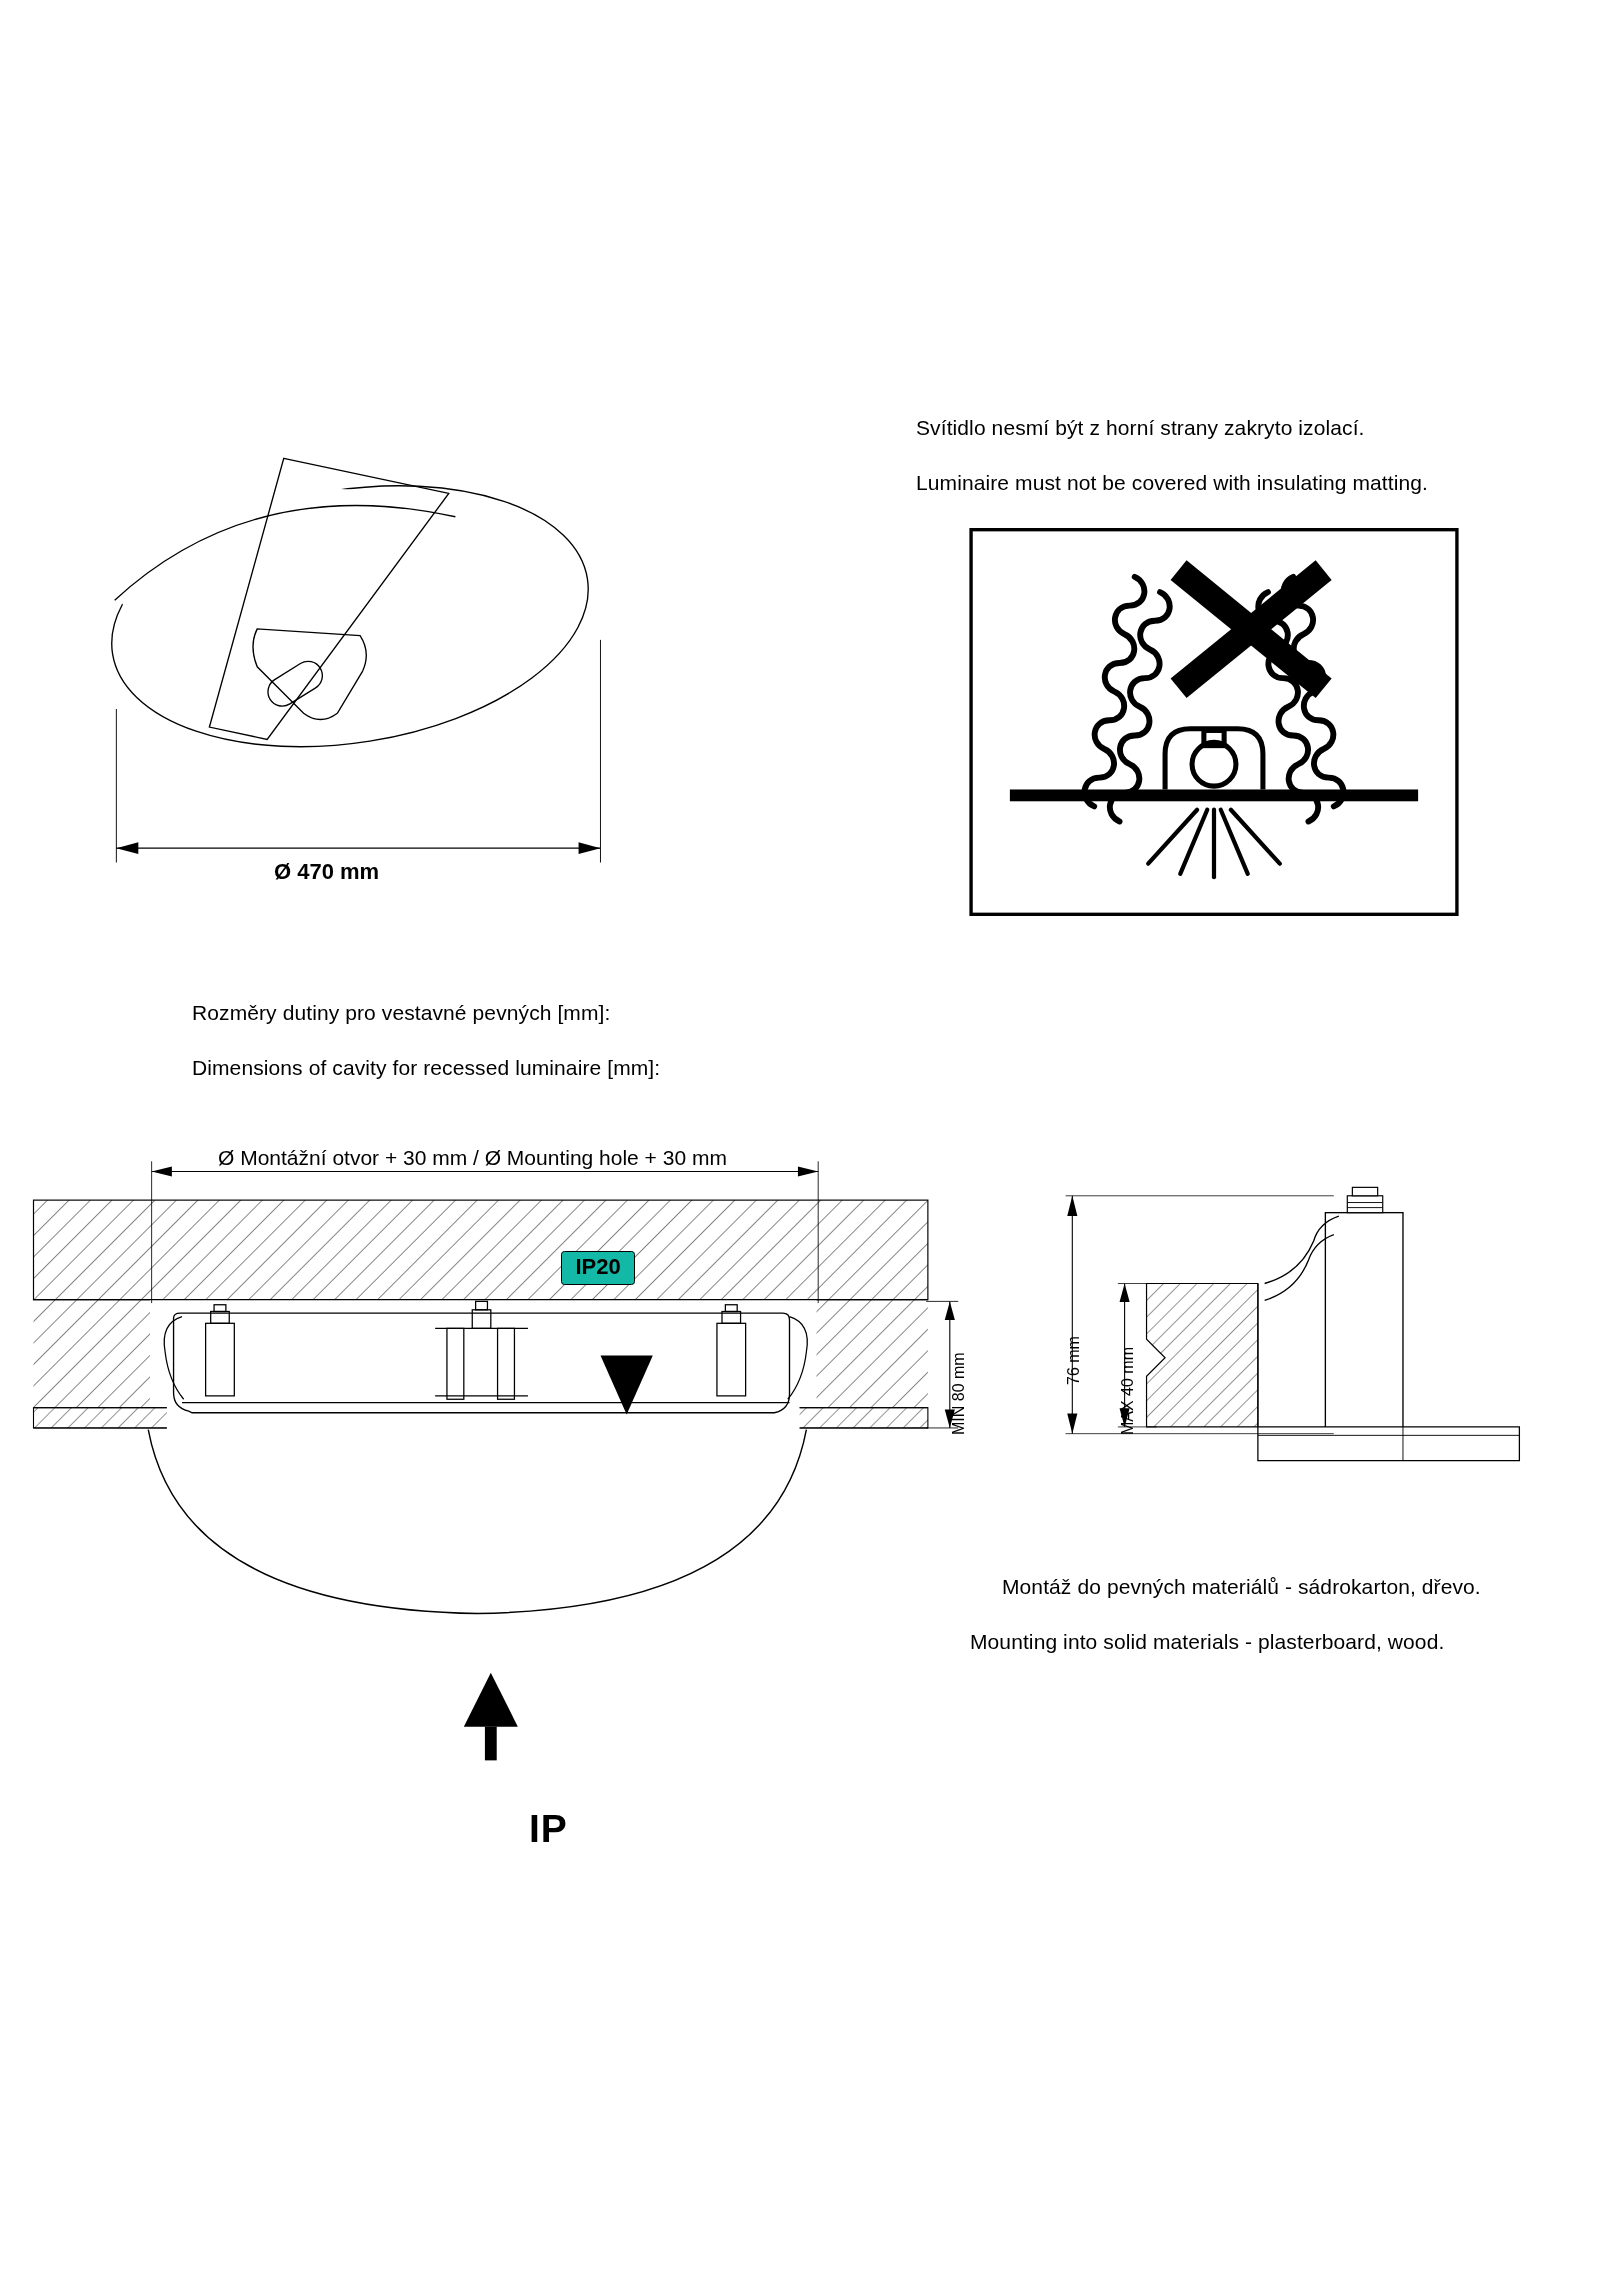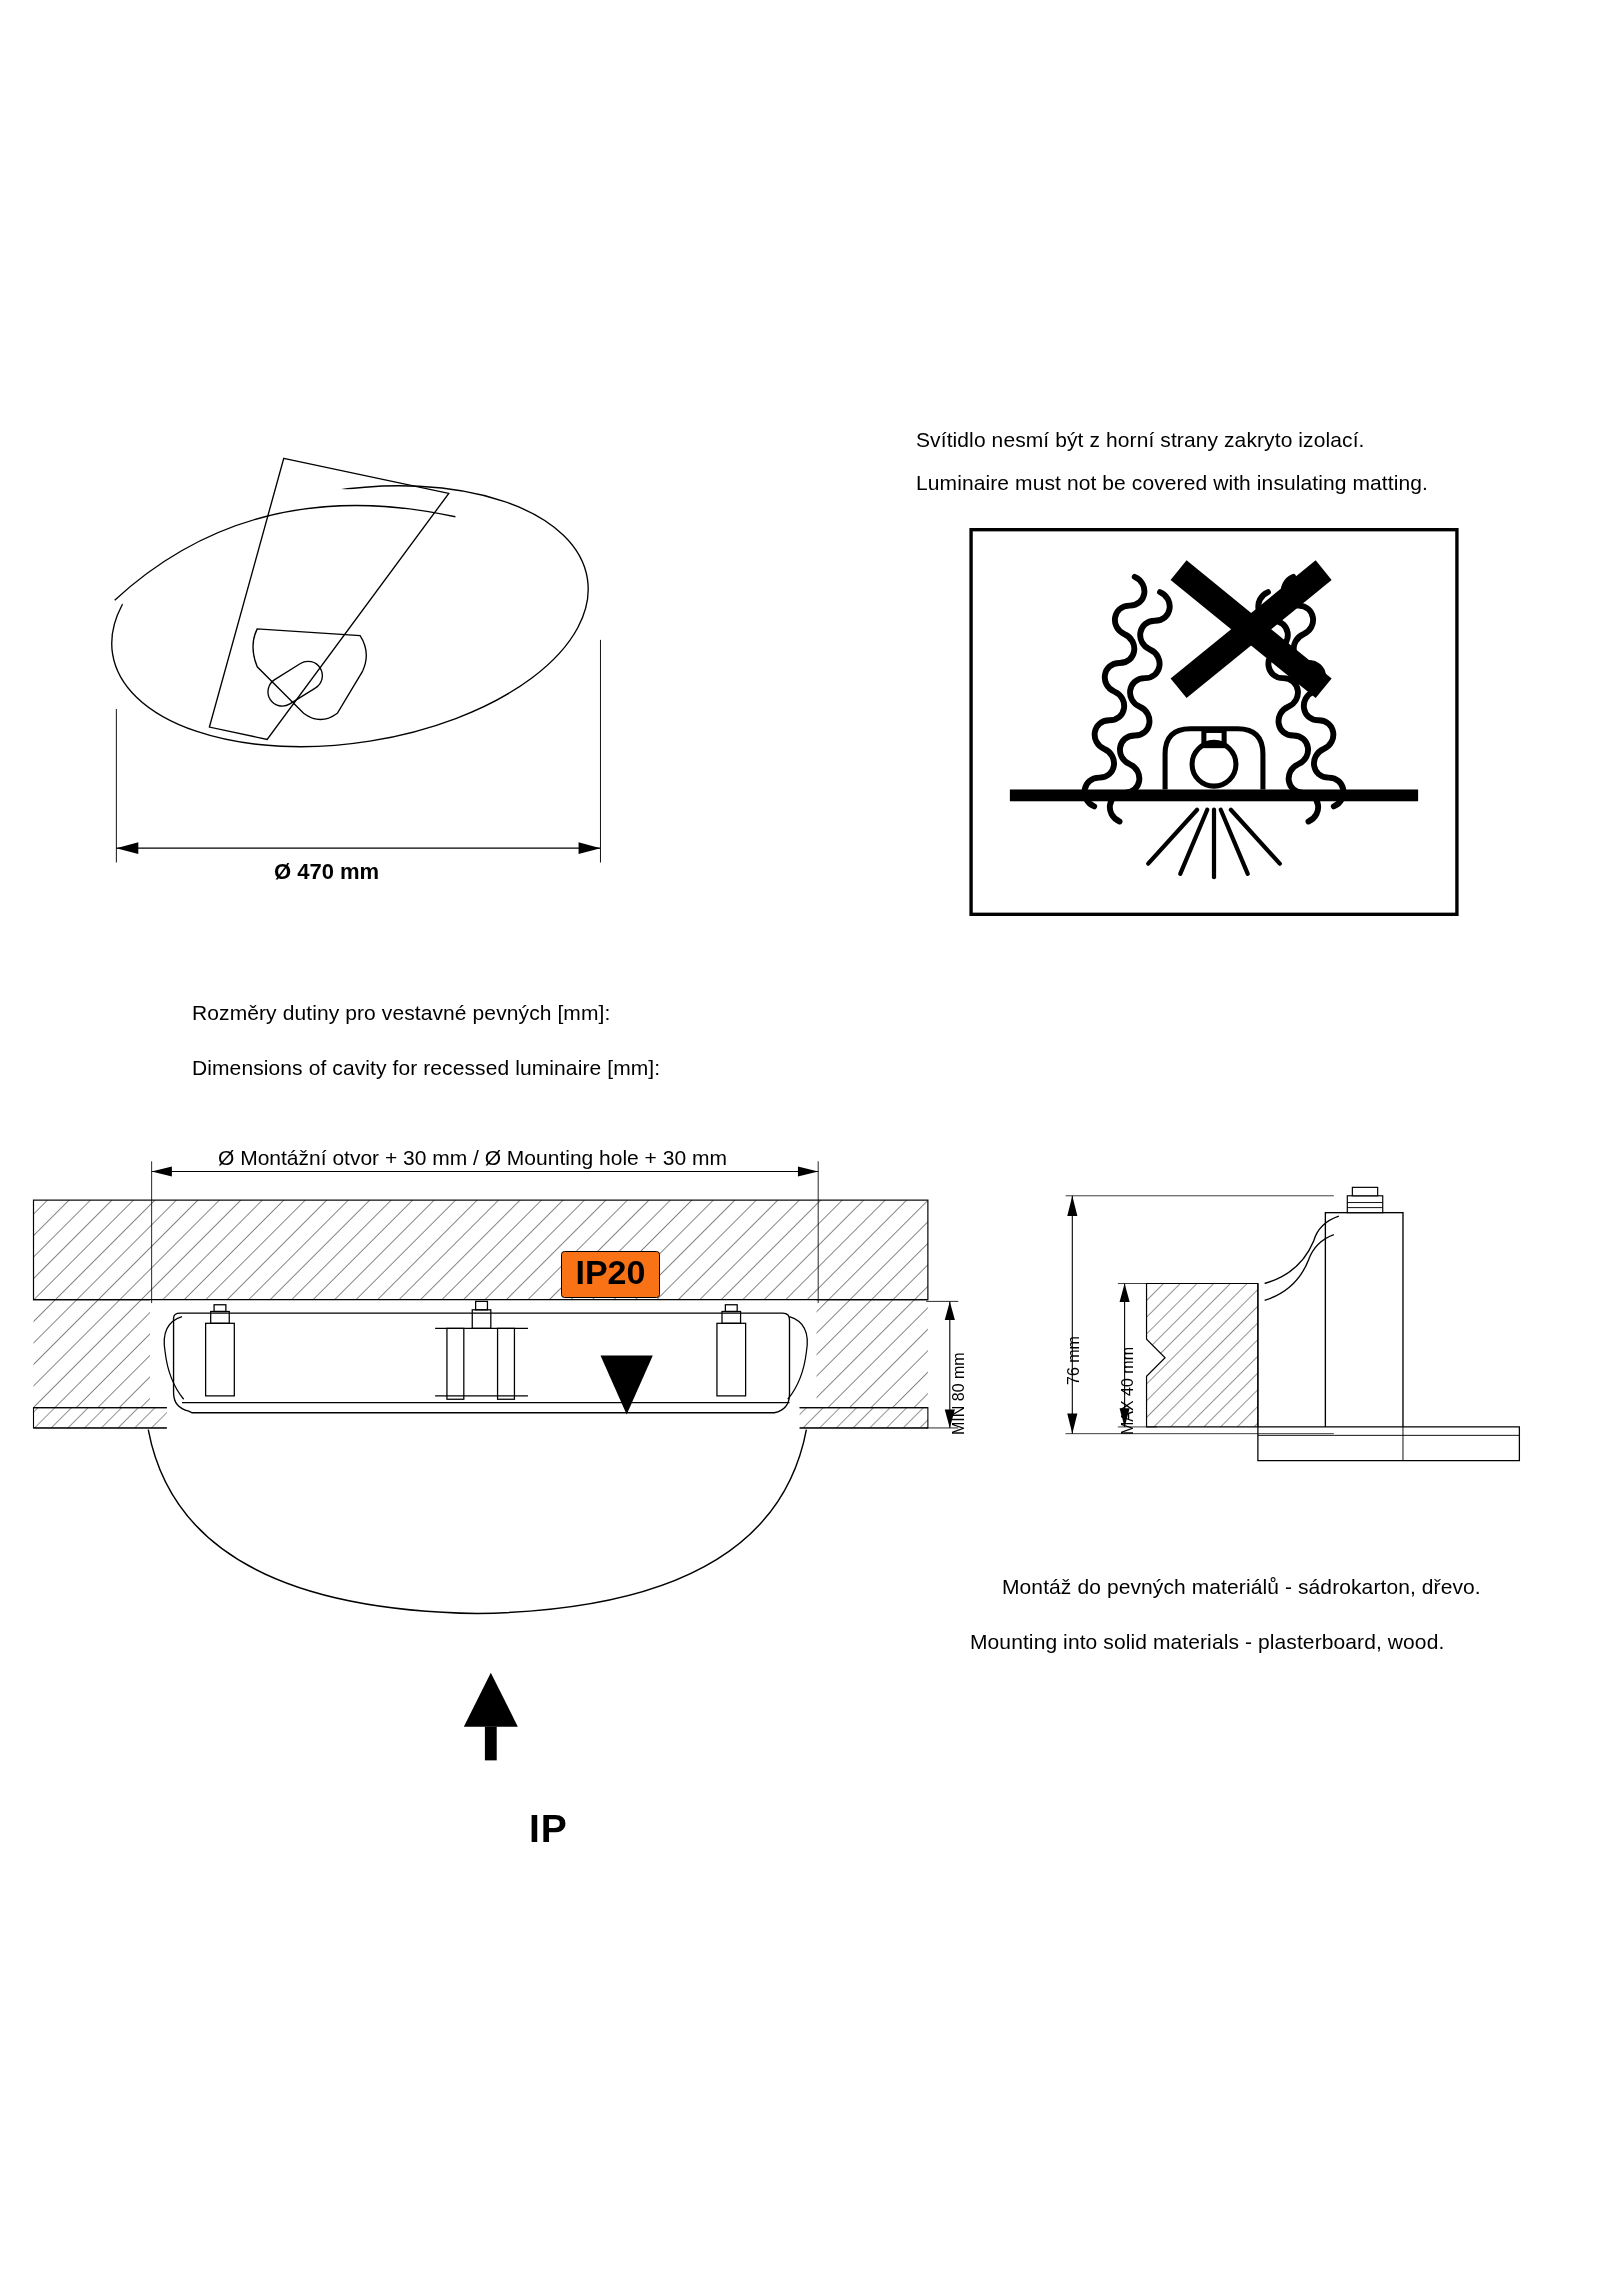--- a/index.html
+++ b/index.html
@@ -40,42 +40,42 @@
     white-space: nowrap;
   }
   .ip-big {
     font-size: 39px;
     font-weight: bold;
     letter-spacing: 0.8px;
   }
   .ip20-box {
     border: 1.7px solid #000;
     border-radius: 3.4px;
-    background: #f97316;
-    font-size: 34px;
+    background: #14b8a6;
+    font-size: 22px;
     font-weight: bold;
     padding: 3.4px 13.5px 5.9px 13.5px;
     line-height: 1.05;
   }
   .vert-label {
     font-size: 16px;
     white-space: nowrap;
     transform-origin: 0 0;
     transform: rotate(-90deg);
   }
 
   
   svg { display: block; overflow: visible; }
 </style>
 </head>
 <body>
 
 <div class="page">
 
-  <div class="abs note-text" style="left:916px; top:416px;margin-top:12px;">Svítidlo nesmí být z horní strany zakryto izolací.</div>
+  <div class="abs note-text" style="left:916px; top:416px;">Svítidlo nesmí být z horní strany zakryto izolací.</div>
   <div class="abs note-text" style="left:916px; top:471px;">Luminaire must not be covered with insulating matting.</div>
 
   <div class="abs" style="left:84px; top:456px;">
     <svg width="591" height="447" viewBox="0 0 700 530">
 
       <ellipse cx="315" cy="190" rx="285" ry="150" fill="none" stroke="#000" stroke-width="1.6" transform="rotate(-9 315 190)"></ellipse>
 
       <path d="M 30 150 Q 180 -10 430 60 L 500 130 Q 300 60 60 200 Z" fill="#ffffff" stroke="none"></path>
 
       <path d="M 36 171 Q 200 20 440 72" fill="none" stroke="#000" stroke-width="1.6"></path>

